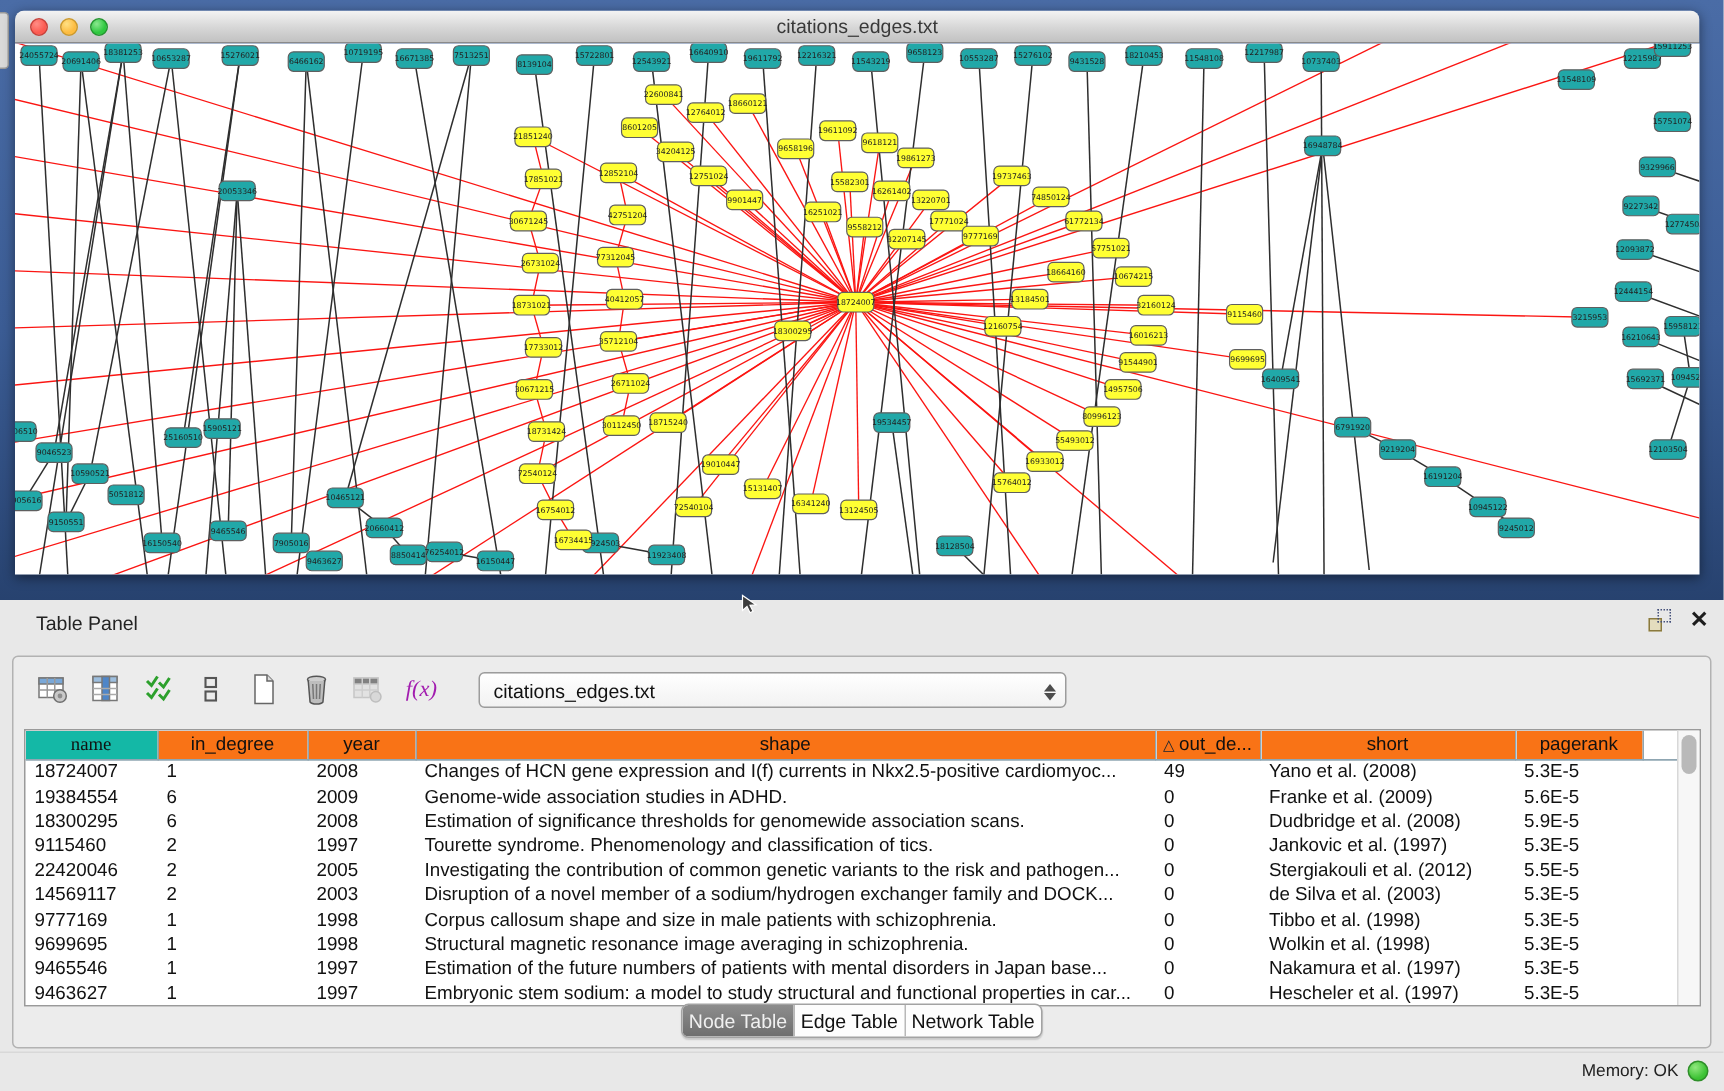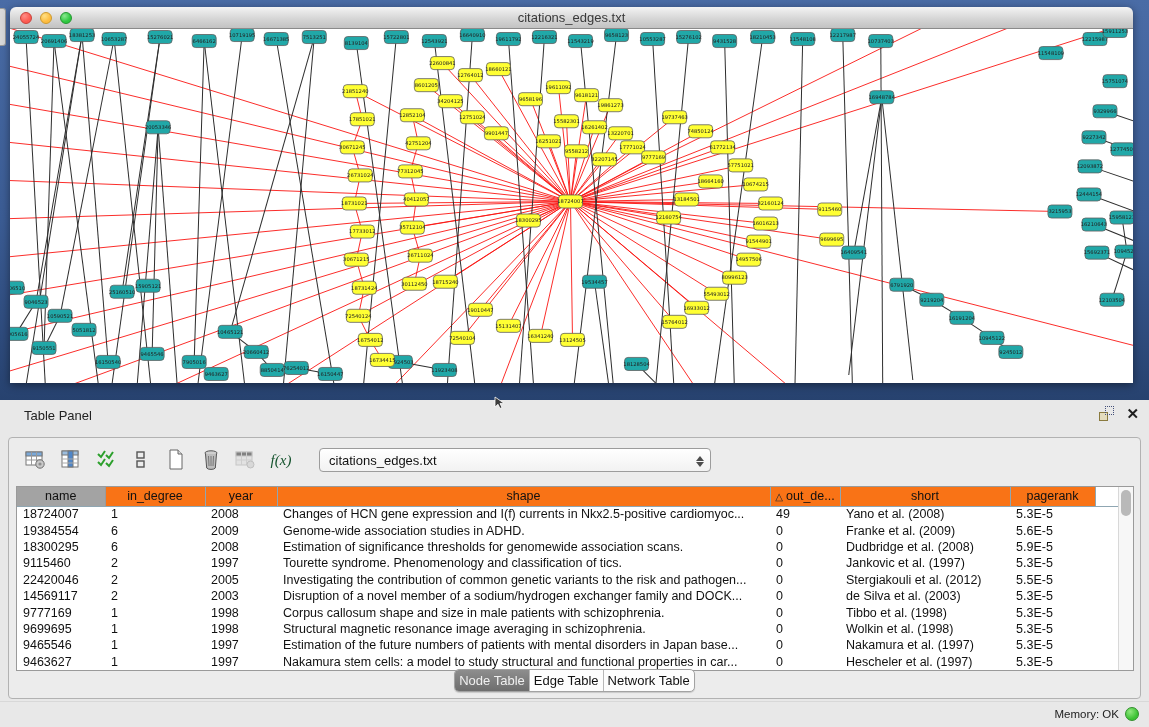--- a/index.html
+++ b/index.html
@@ -42,38 +42,38 @@
 
   #panel-box { position:absolute; left:8px; top:37px; width:1133px; height:262px;
     background:#ececec; border:1px solid #b2b2b2; border-radius:4px; }
 
   
   #toolbar { position:absolute; left:0; top:0; width:100%; height:44px;
     display:flex; align-items:center; padding-left:14px; }
   .tbtn { width:26px; height:26px; margin-right:9px; display:flex; align-items:center;
     justify-content:center; border-radius:3px; }
   .tbtn svg { display:block; }
-  .fx-label { font-size:15px; font-style:italic; color:#14532d;
+  .fx-label { font-size:15px; font-style:italic; color:#a21caf;
     font-family:"Liberation Serif", serif; }
   #table-select { margin-left:16px; width:392px; height:24px; background:linear-gradient(#ffffff,#f2f2f2);
     border:1px solid #9c9c9c; border-radius:4px; position:relative;
     display:flex; align-items:center; padding-left:9px; font-size:13px; color:#111; }
   #table-select .stepper { position:absolute; right:6px; top:3px; width:9px; height:18px;
     display:flex; flex-direction:column; align-items:center; justify-content:center; gap:1px; }
   .tri-up    { width:0; height:0; border-left:4px solid transparent; border-right:4px solid transparent; border-bottom:5px solid #4d4d4d; }
   .tri-down  { width:0; height:0; border-left:4px solid transparent; border-right:4px solid transparent; border-top:5px solid #4d4d4d; }
 
   
   #tbl-wrap { position:absolute; left:7px; top:48px; width:1118px; height:185px;
     background:#ffffff; border:1px solid #9a9a9a; overflow:hidden; }
   table#attr-table { border-collapse:collapse; table-layout:fixed; width:1103px; }
   #attr-table th { height:19px; background:#f97316; border-right:1px solid #8fa6b2;
     border-bottom:1px solid #8fa6b2; font-size:12.5px; font-weight:normal; color:#111;
     text-align:center; overflow:hidden; white-space:nowrap; }
-  #attr-table th.first { background:#a3a3a3; border-right:1px solid #9a9a9a; }
+  #attr-table th.first { background:#14b8a6; border-right:1px solid #9a9a9a;font-family:Liberation Serif, serif; }
   #attr-table td { height:16.4px; font-size:12.5px; color:#111; padding-left:6px;
     overflow:hidden; white-space:nowrap; background:#fff; }
   .sort-glyph { font-size:10px; margin-right:3px; color:#123; }
   #tbl-scroll { position:absolute; right:0; top:0; width:15px; height:183px;
     background:#f7f7f7; border-left:1px solid #d8d8d8; }
   #tbl-thumb { position:absolute; left:2px; top:3px; width:10px; height:26px;
     background:#b9b9b9; border-radius:6px; }
 
   
   #tabs-row { position:absolute; left:0; bottom:6px; width:100%; display:flex; justify-content:center; }
@@ -1000,21 +1000,21 @@
               <td>Estimation of the future numbers of patients with mental disorders in Japan base...</td>
               <td>0</td>
               <td>Nakamura et al. (1997)</td>
               <td>5.3E-5</td>
               <td></td>
             </tr>
             <tr>
               <td>9463627</td>
               <td>1</td>
               <td>1997</td>
-              <td>Nakamura stem cells: a model to study structural and functional properties in car...</td>
+              <td>Embryonic stem sodium: a model to study structural and functional properties in car...</td>
               <td>0</td>
               <td>Hescheler et al. (1997)</td>
               <td>5.3E-5</td>
               <td></td>
             </tr>
           </tbody>
         </table>
       <div id="tbl-scroll">
         <div id="tbl-thumb"></div>
       </div>

